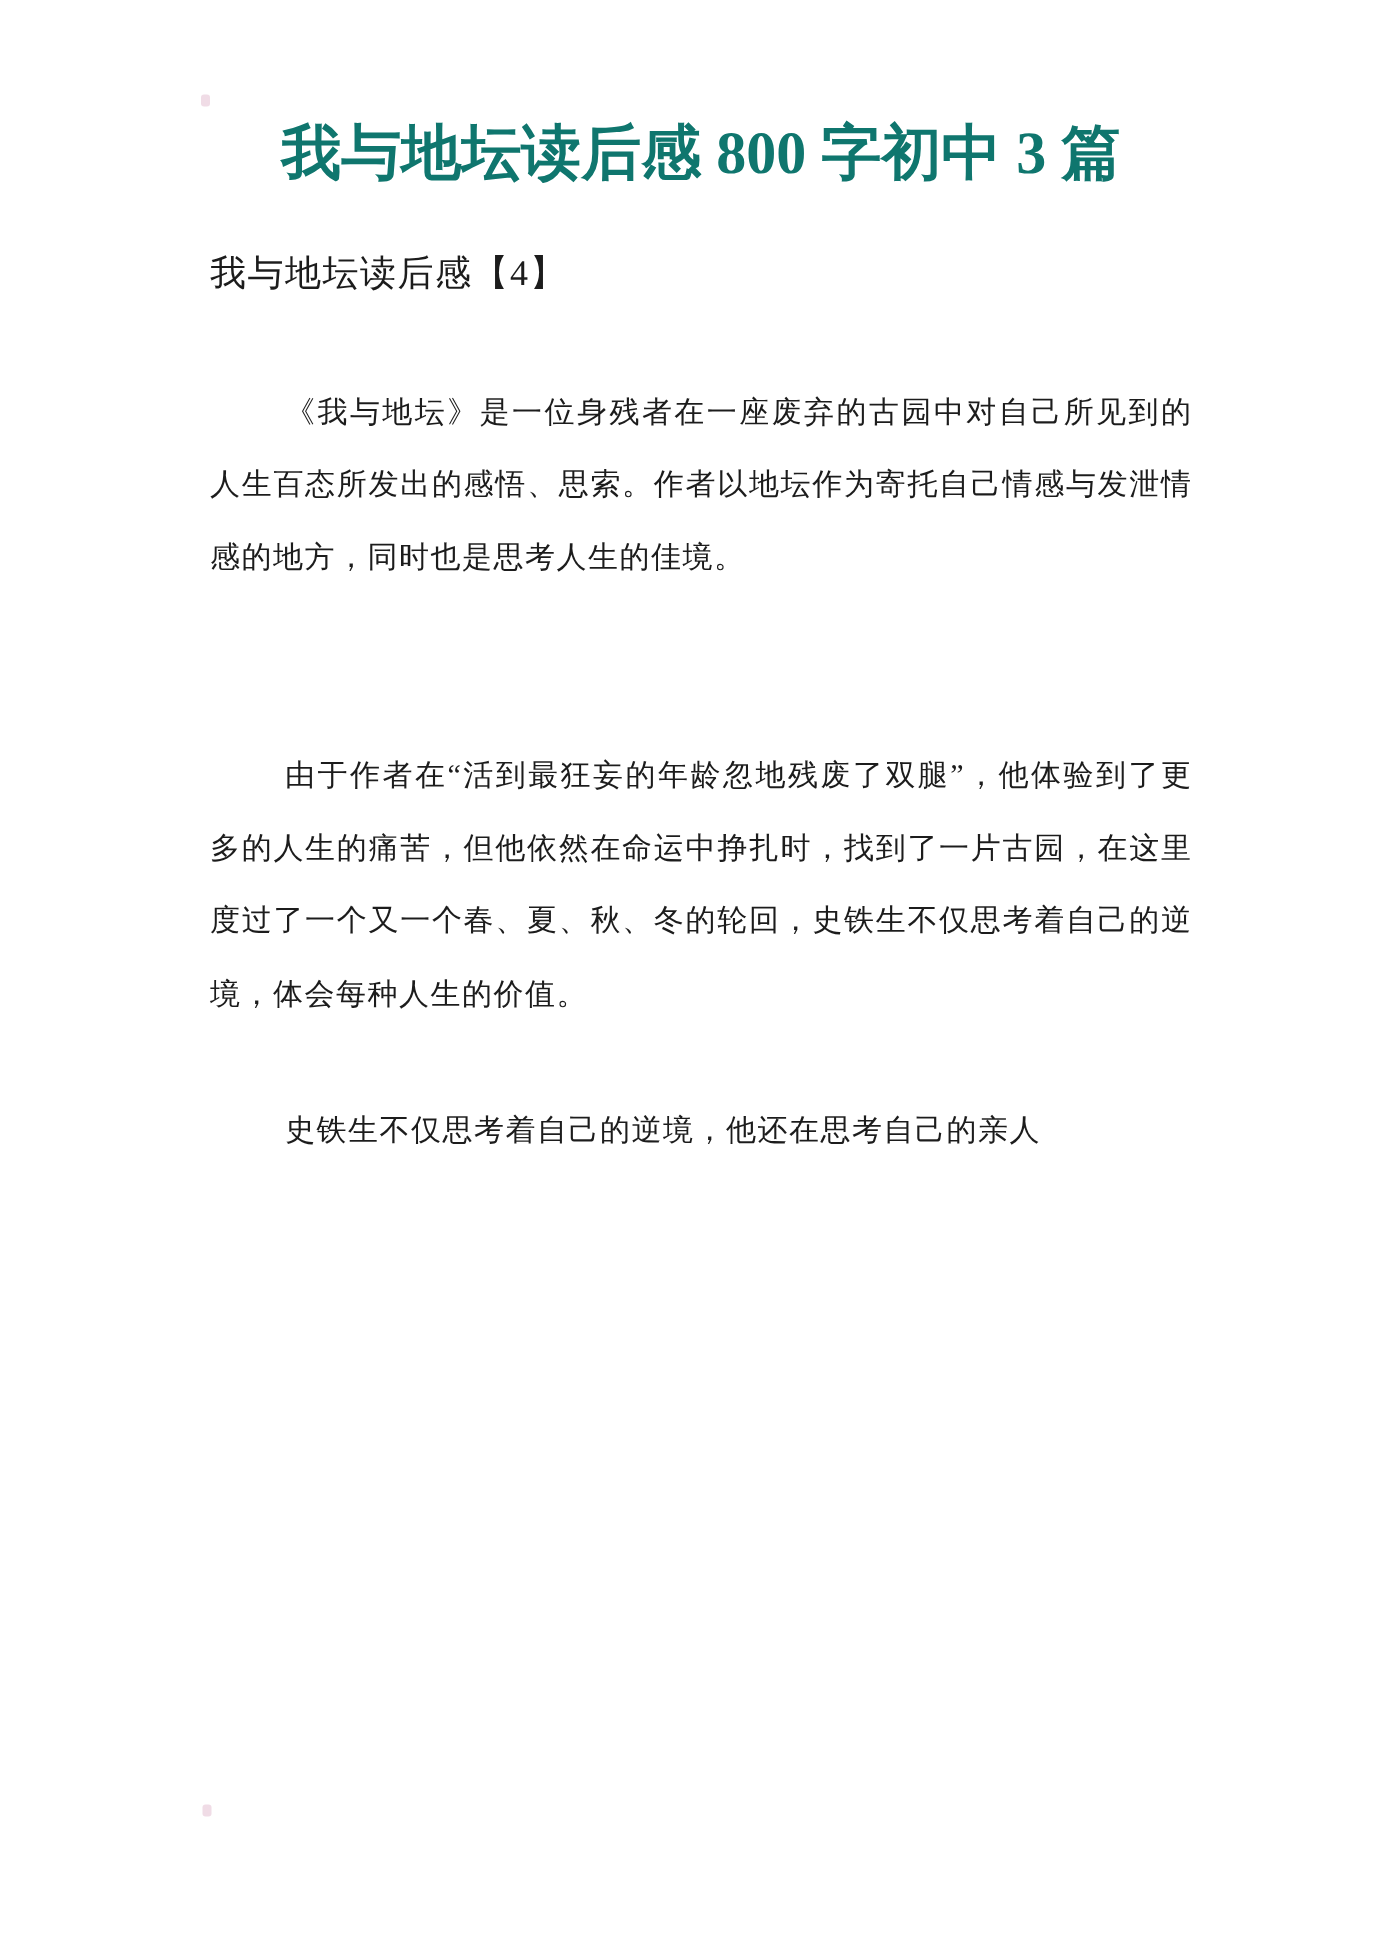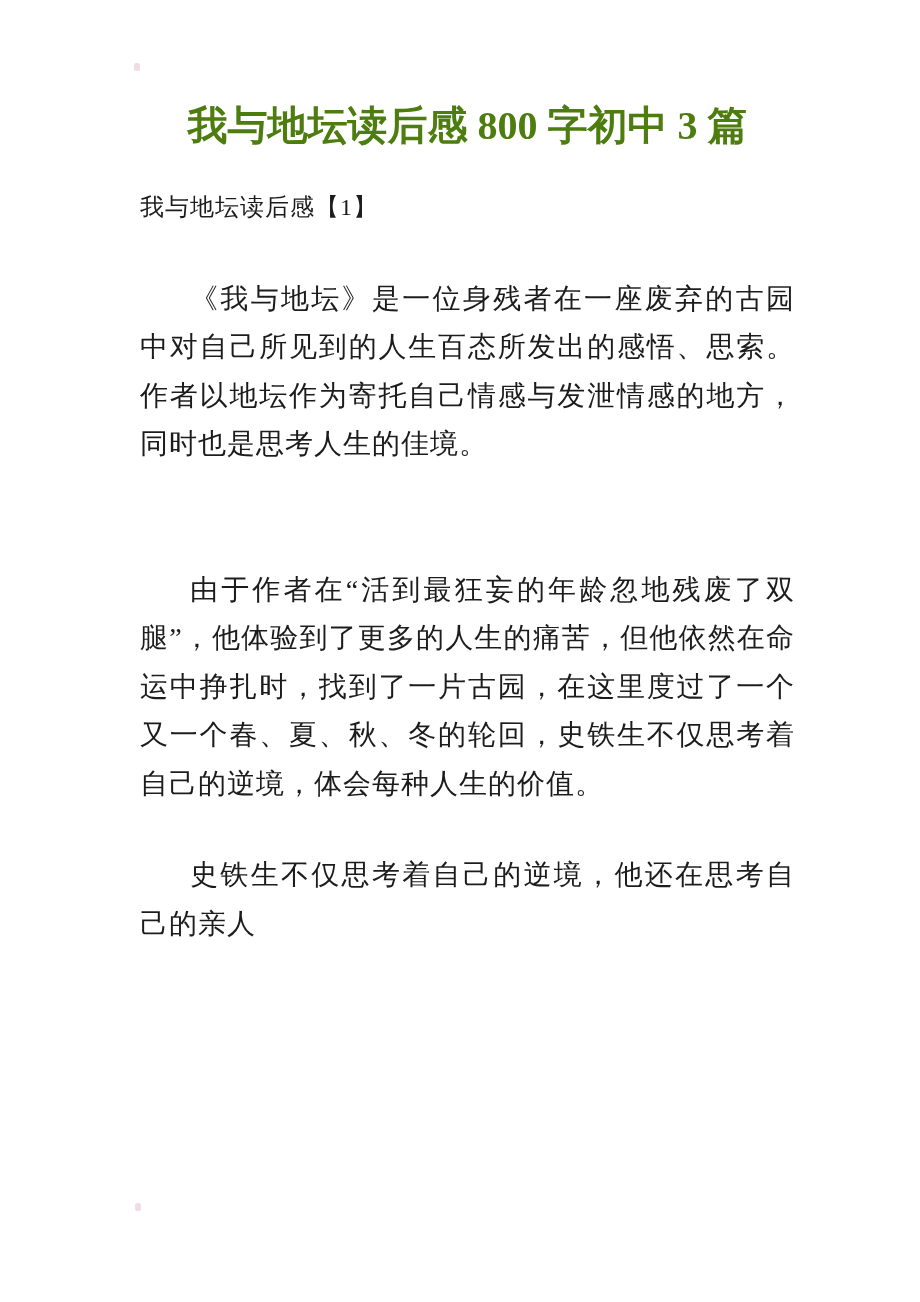--- a/index.html
+++ b/index.html
@@ -17,39 +17,39 @@
     position: relative;
     width: 920px;
     height: 1302px;
     background: #ffffff;
     box-sizing: border-box;
     padding: 0 125px 0 140px;
     color: #1c1c1c;
   }
   .doc-title {
     margin: 0;
-    padding-top: 100px;
+    padding-top: 76px;
     font-size: 40px;
     font-weight: bold;
     line-height: 52px;
     text-align: center;
     letter-spacing: 0px;
-    color: #4d7c0f;
+    color: #0f766e;
     white-space: nowrap;
   }
   .doc-subtitle {
     margin: 31px 0 0 0;
     font-size: 24px;
     line-height: 48.5px;
     letter-spacing: 1px;
     color: #1c1c1c;
   }
   .para {
     margin: 0;
-    font-size: 28px;
+    font-size: 20px;
     line-height: 48.5px;
     letter-spacing: 1px;
     text-align: justify;
     text-justify: inter-character;
     text-indent: 50px;
     word-break: break-all;
     line-break: strict;
     color: #1c1c1c;
   }
   .para.p1 { margin-top: 43px; }
@@ -69,21 +69,21 @@
 </style>
 </head>
 <body>
 
 <div class="page">
 
   <span class="scan-artifact artifact-top"></span>
 
   <h1 class="doc-title">我与地坛读后感 800 字初中 3 篇</h1>
 
-  <p class="doc-subtitle">我与地坛读后感【1】</p>
+  <p class="doc-subtitle">我与地坛读后感【4】</p>
 
   <p class="para p1">《我与地坛》是一位身残者在一座废弃的古园中对自己所见到的人生百态所发出的感悟、思索。作者以地坛作为寄托自己情感与发泄情感的地方，同时也是思考人生的佳境。</p>
 
   <p class="para p2">由于作者在“活到最狂妄的年龄忽地残废了双腿”，他体验到了更多的人生的痛苦，但他依然在命运中挣扎时，找到了一片古园，在这里度过了一个又一个春、夏、秋、冬的轮回，史铁生不仅思考着自己的逆境，体会每种人生的价值。</p>
 
 
   <p class="para p4">史铁生不仅思考着自己的逆境，他还在思考自己的亲人</p>
 
   <span class="scan-artifact artifact-bottom"></span>
 

